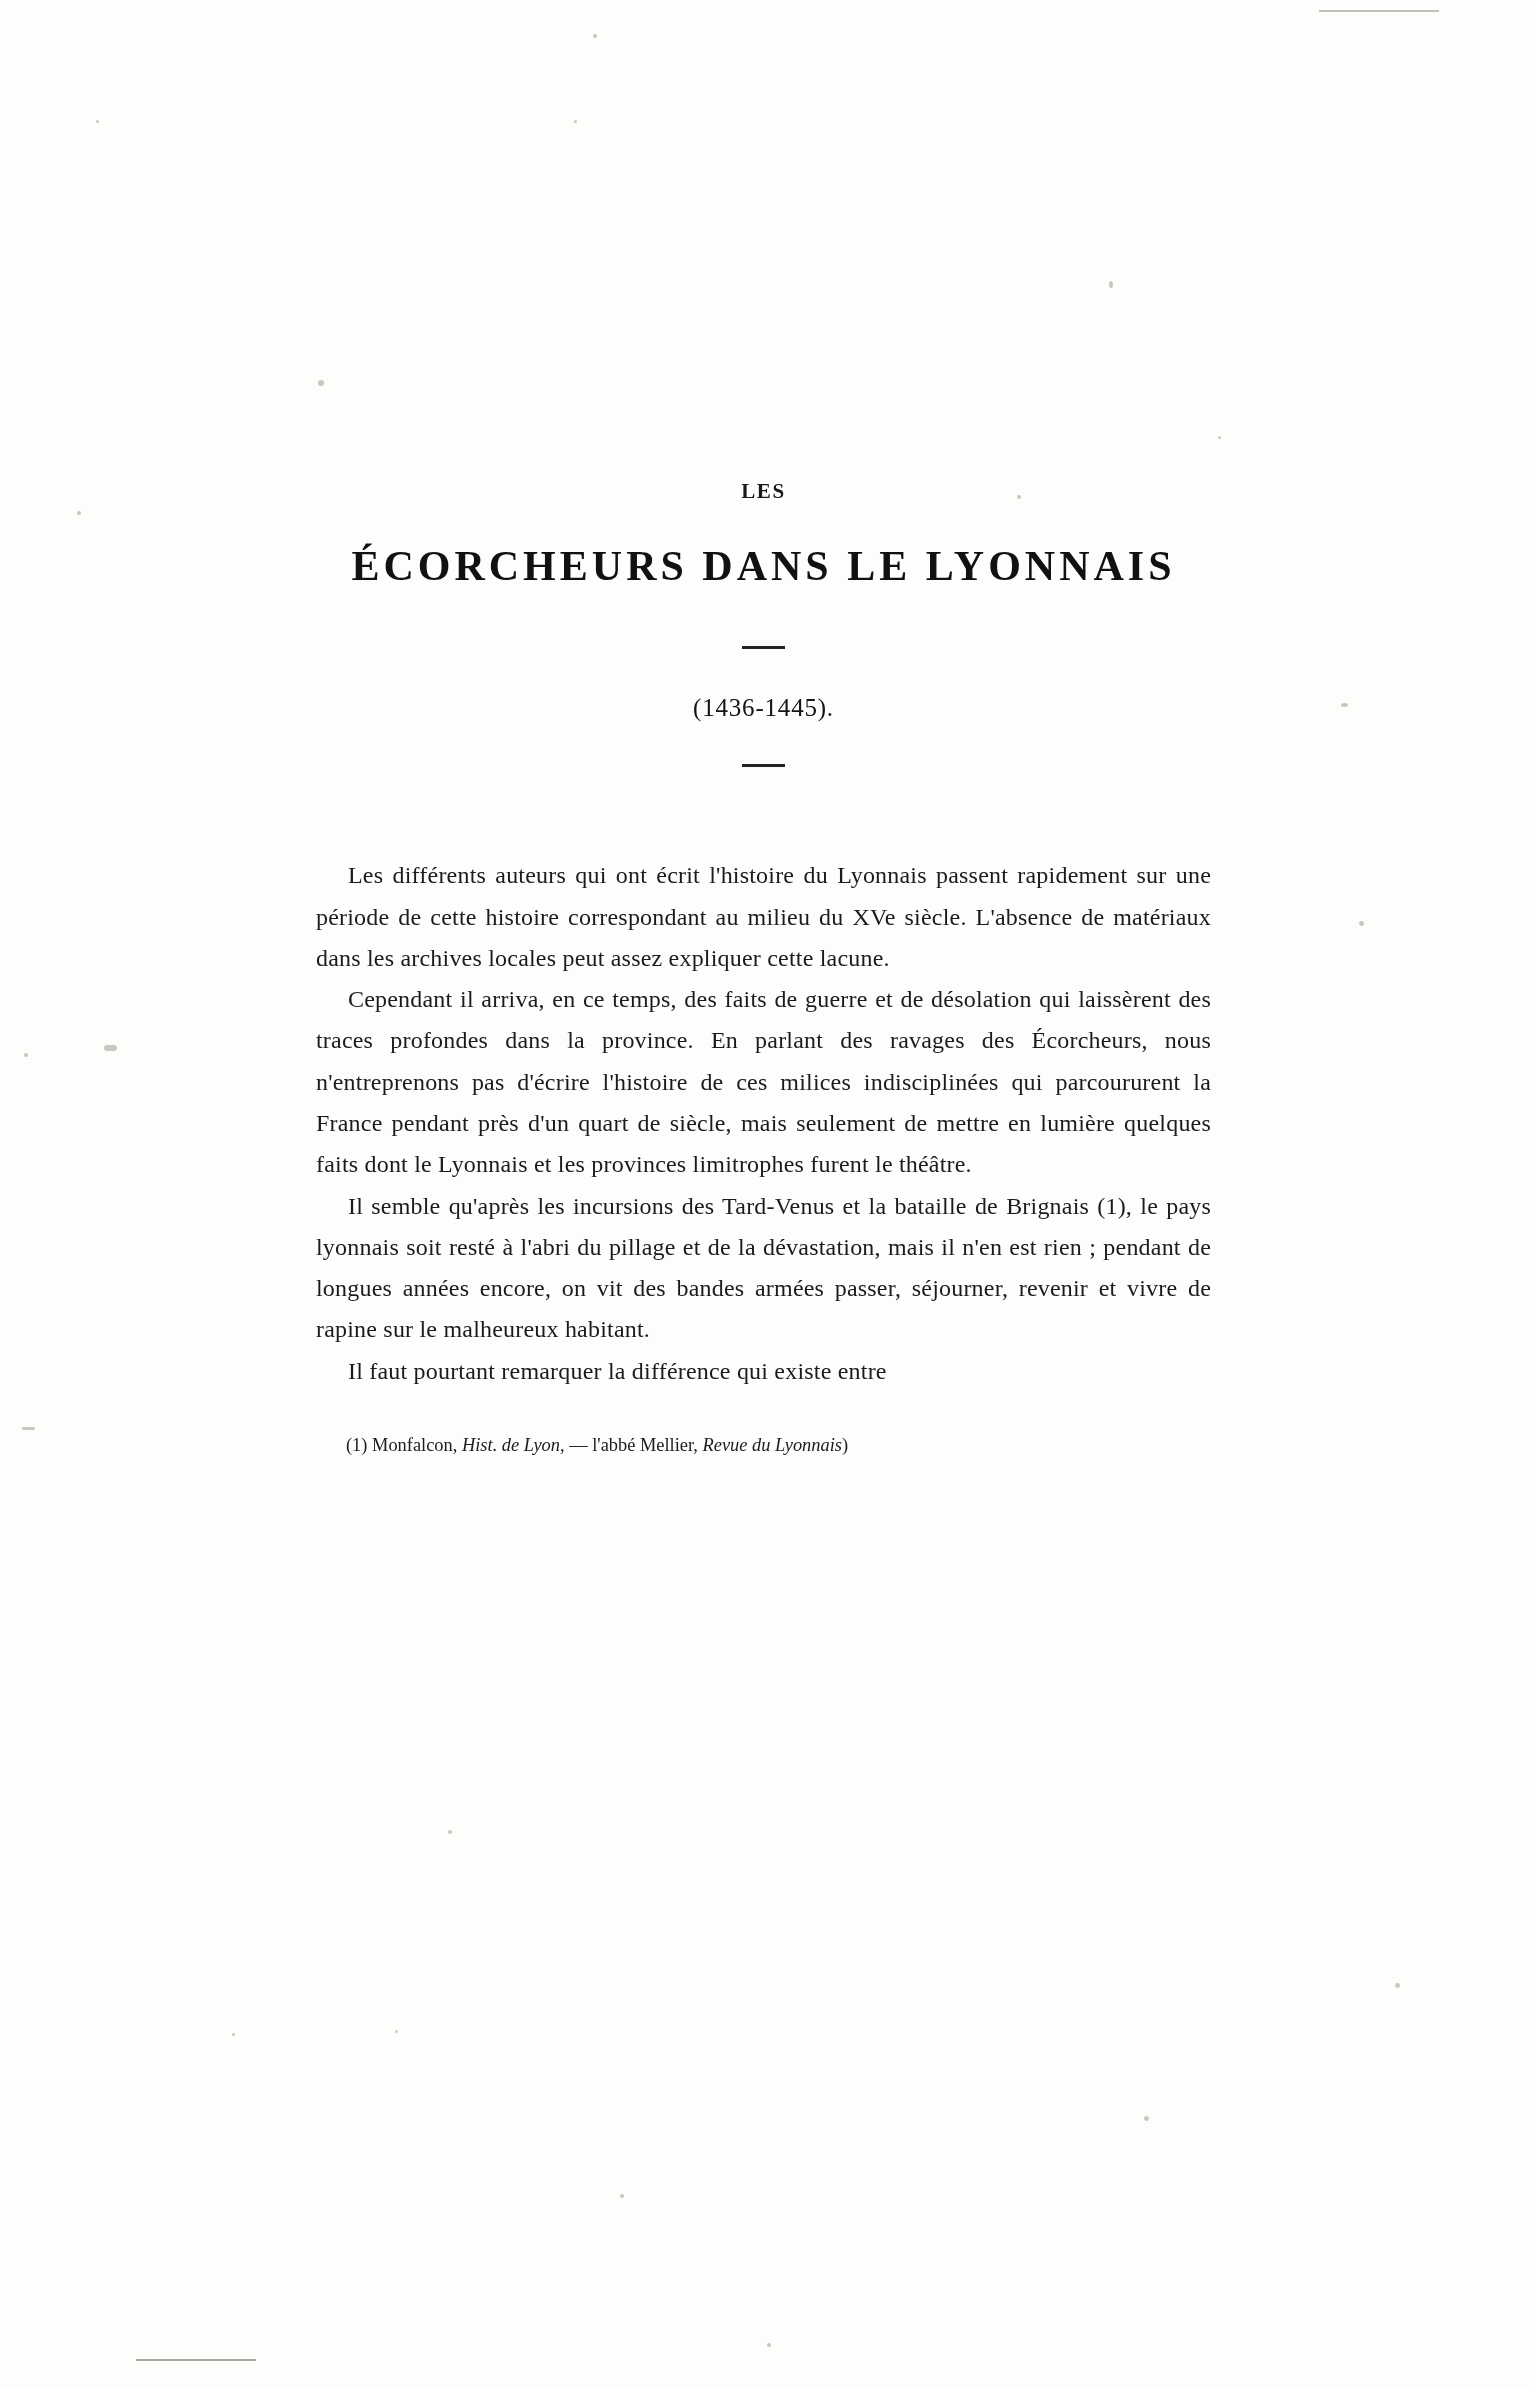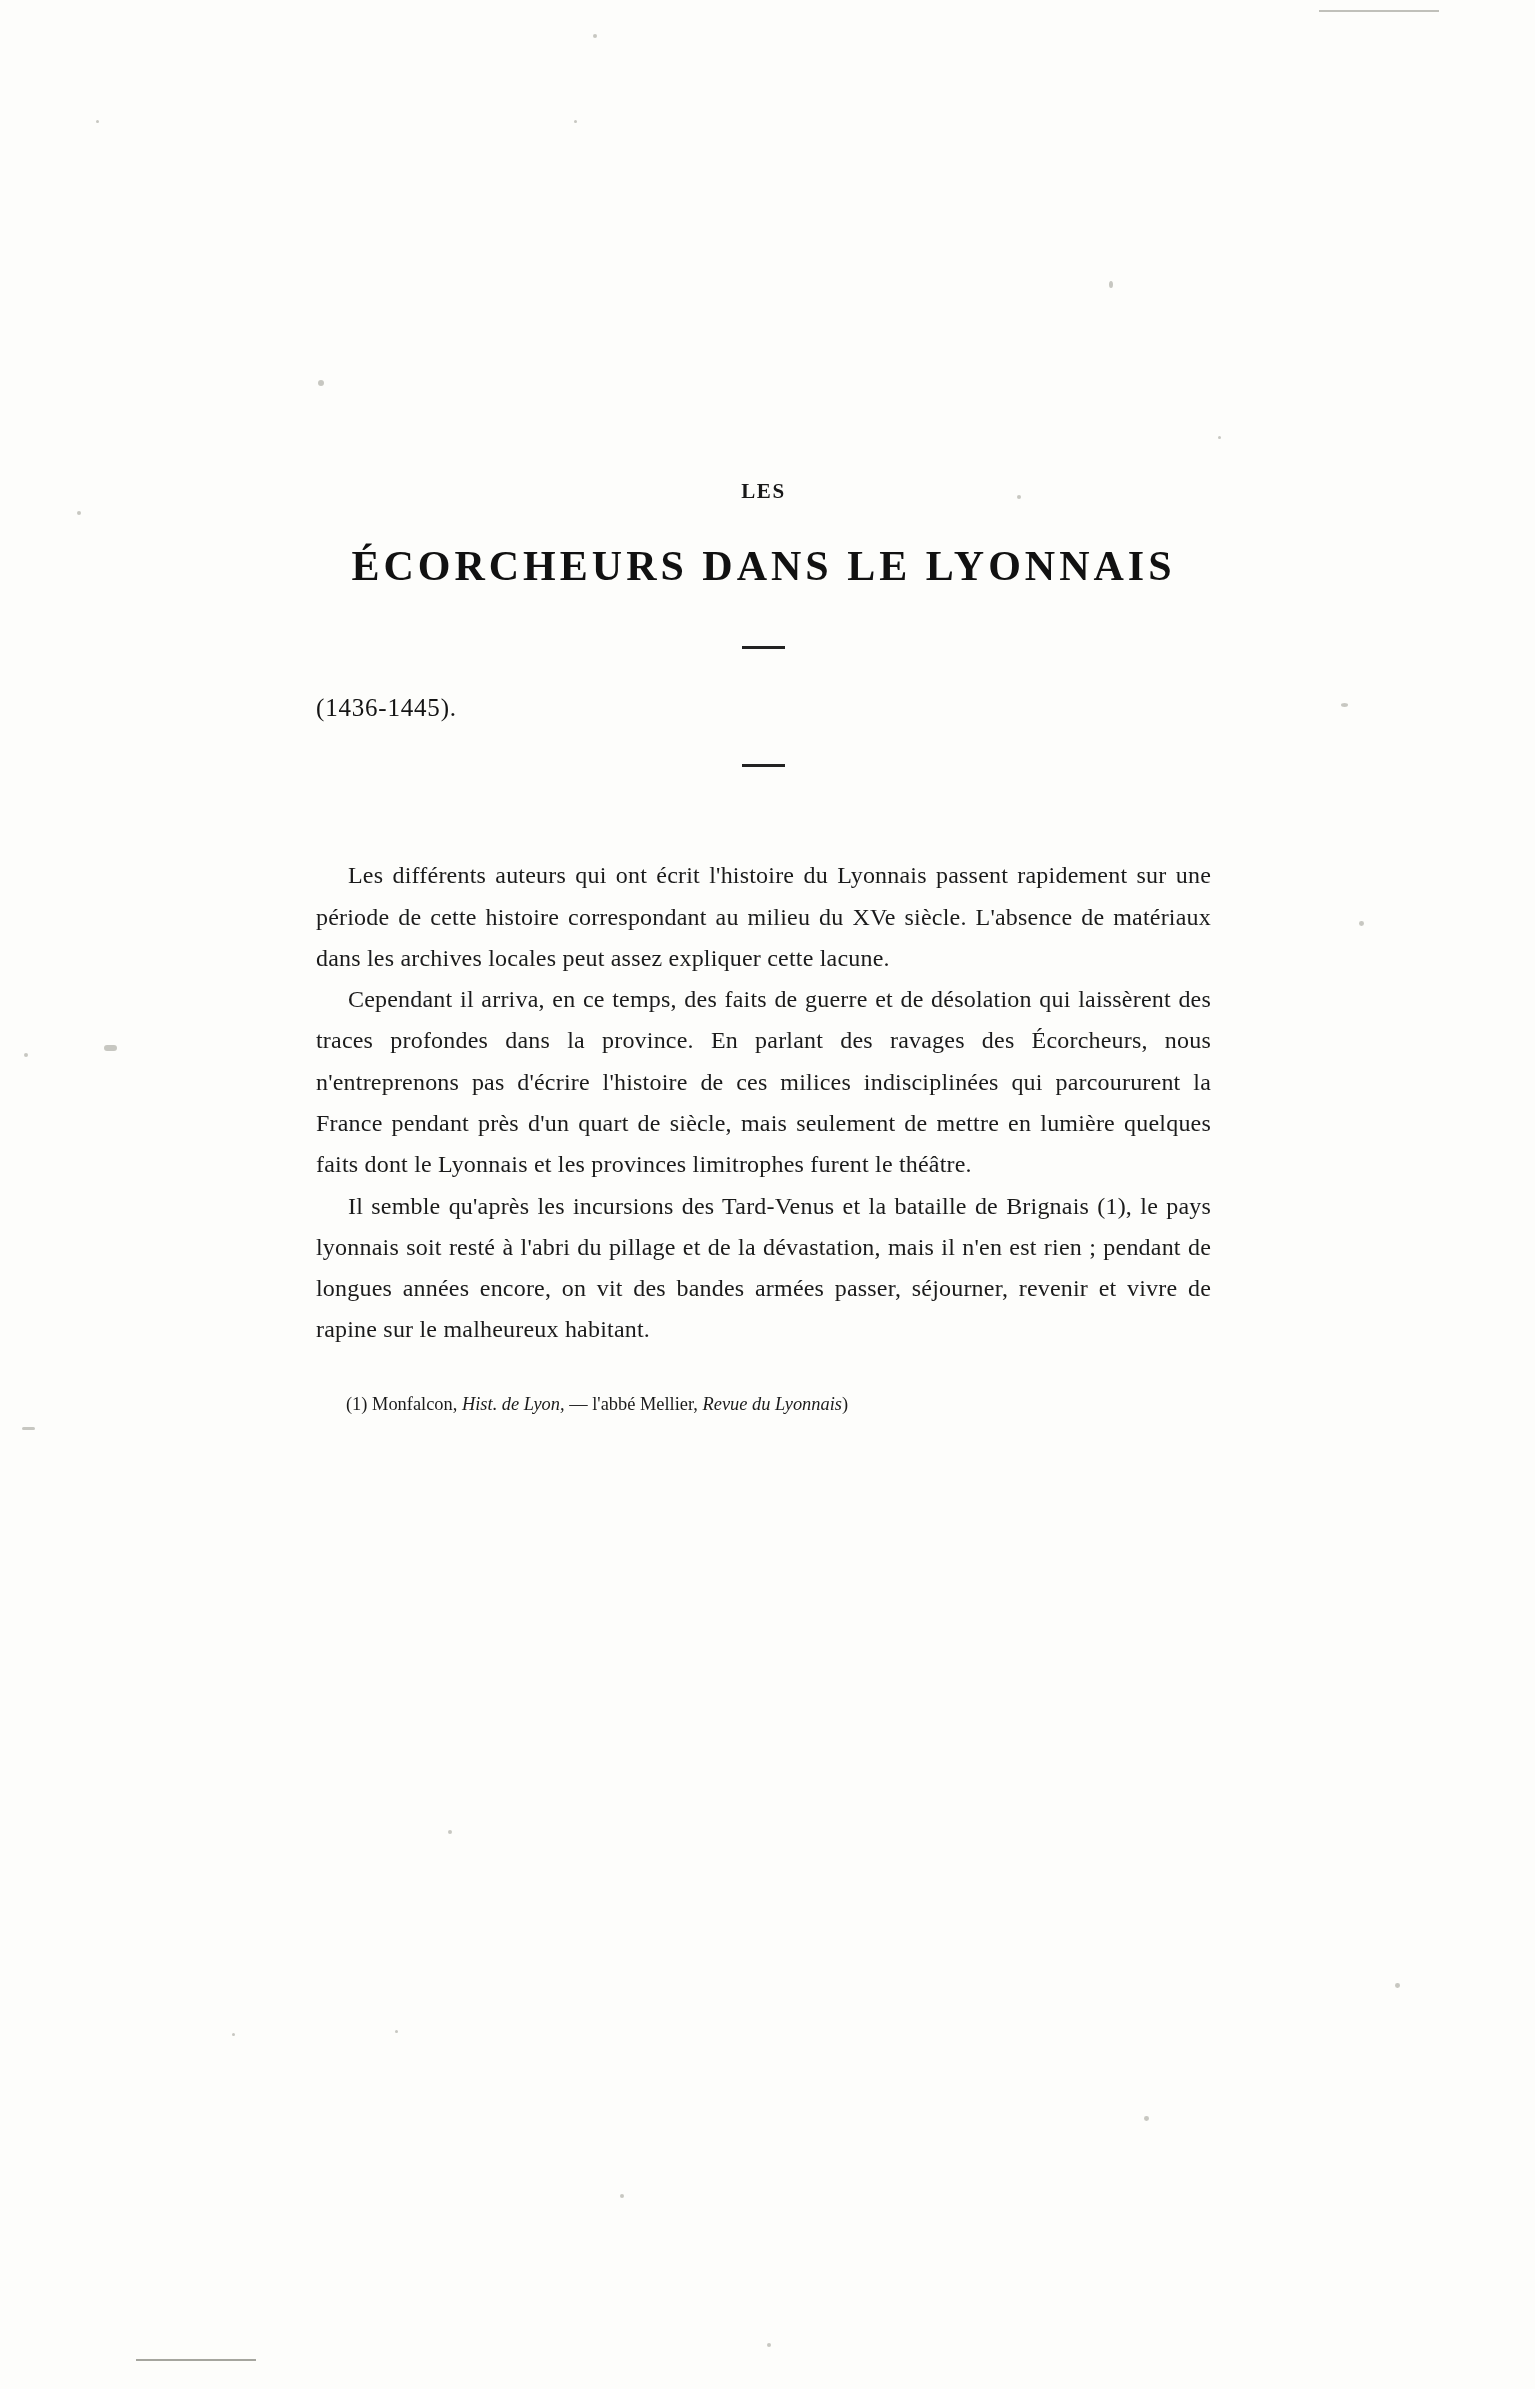--- a/index.html
+++ b/index.html
@@ -58,20 +58,21 @@
   }
 
   .rule {
     width: 43px;
     height: 3.2px;
     background: #222;
     margin: 56px auto 0 auto;
   }
 
   .dates {
+    text-align: center;
     font-size: 25px;
     letter-spacing: 0.8px;
     margin: 45px 0 0 0;
     color: #141414;
   }
 
   .rule2 {
     width: 43px;
     height: 3.2px;
     background: #222;
@@ -159,20 +160,21 @@
     <div class="rule"></div>
 
     <div class="dates">(1436-1445).</div>
 
     <div class="rule2"></div>
 
     <div class="body-text">
       <p>Les différents auteurs qui ont écrit l'histoire du Lyonnais passent rapidement sur une période de cette histoire correspondant au milieu du XVe siècle. L'absence de matériaux dans les archives locales peut assez expliquer cette lacune.</p>
       <p>Cependant il arriva, en ce temps, des faits de guerre et de désolation qui laissèrent des traces profondes dans la province. En parlant des ravages des Écorcheurs, nous n'entreprenons pas d'écrire l'histoire de ces milices indisciplinées qui parcoururent la France pendant près d'un quart de siècle, mais seulement de mettre en lumière quelques faits dont le Lyonnais et les provinces limitrophes furent le théâtre.</p>
       <p>Il semble qu'après les incursions des Tard-Venus et la bataille de Brignais (1), le pays lyonnais soit resté à l'abri du pillage et de la dévastation, mais il n'en est rien ; pendant de longues années encore, on vit des bandes armées passer, séjourner, revenir et vivre de rapine sur le malheureux habitant.</p>
+      <p>Il faut pourtant remarquer la différence qui existe entre</p>
     </div>
 
     <div class="footnote">
       <p>
         <span>(1)</span>
         <span>Monfalcon,</span>
         <span class="it">Hist. de Lyon,</span>
         <span>—  l'abbé  Mellier,</span>
         <span class="it">Revue du Lyonnais</span><span>)</span>
       </p>

